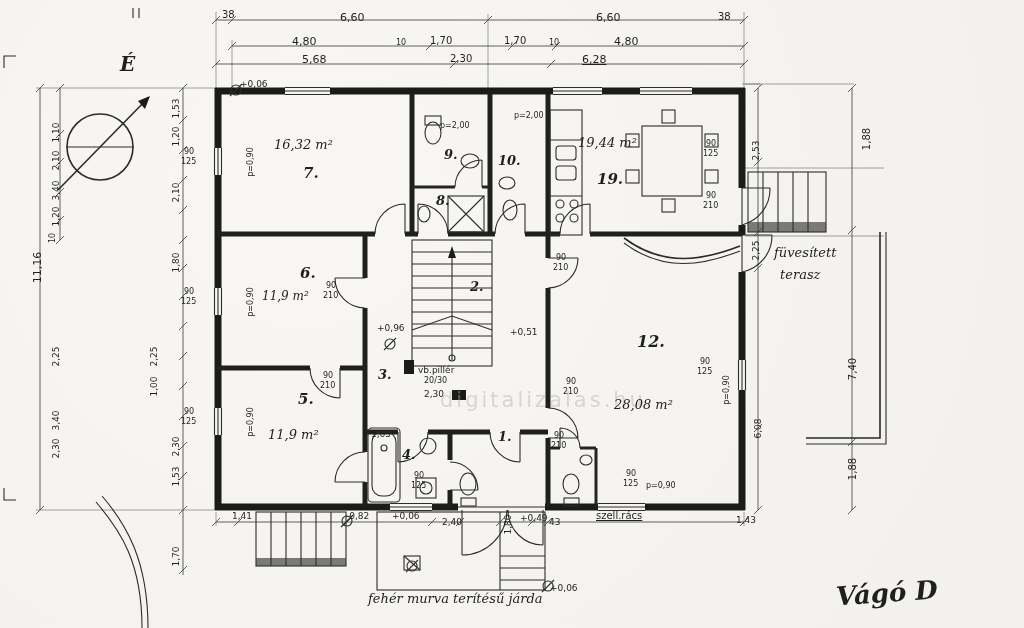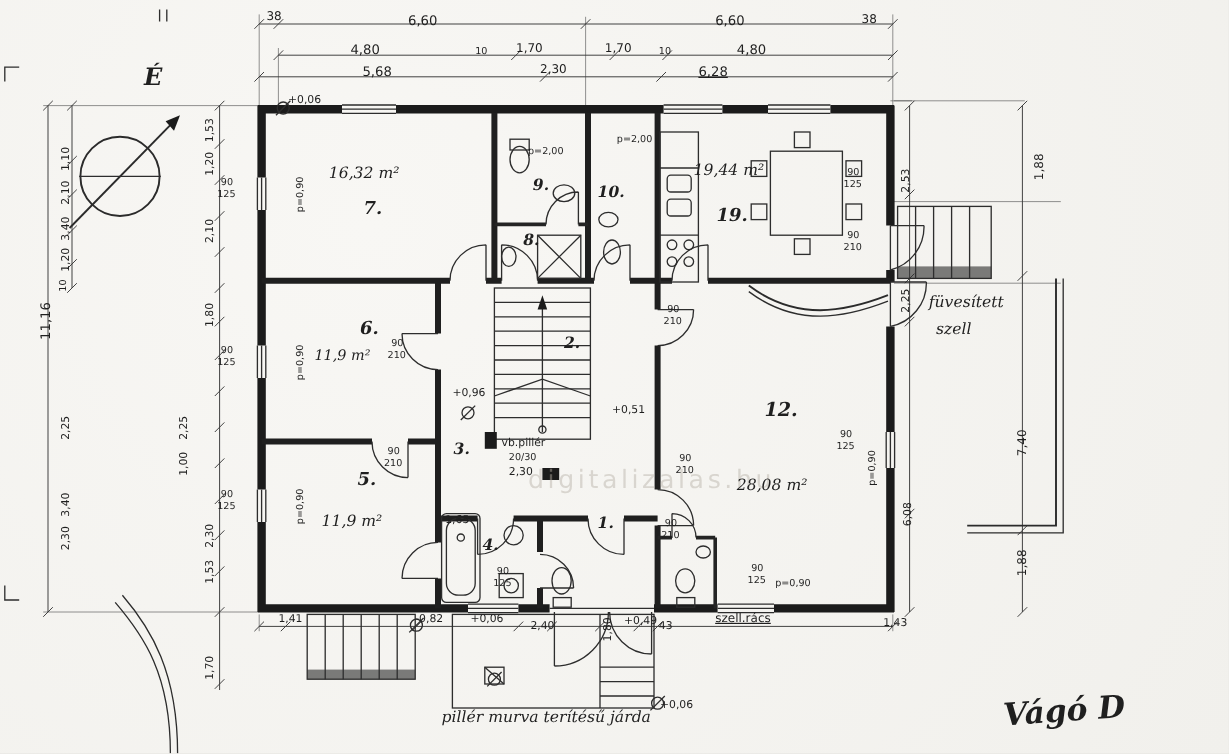--- a/index.html
+++ b/index.html
@@ -145,23 +145,23 @@
         <path class="w1" d="M406 572 L418 560"></path>
       <circle class="w1" cx="548" cy="586" r="5"></circle>
         <path class="w1" d="M542 592 L554 580"></path>
       <circle class="w1" cx="390" cy="344" r="5"></circle>
         <path class="w1" d="M384 350 L396 338"></path>
     </g>
   </svg>
 
   <div class="lbl hand north" style="left:120px;top:54px;font-size:20px;">É</div>
   <div class="lbl hand" style="left:774px;top:246px;font-size:13px;">füvesített</div>
-  <div class="lbl hand" style="left:780px;top:268px;font-size:13px;">szell</div>
+  <div class="lbl hand" style="left:780px;top:268px;font-size:13px;">terasz</div>
   <div class="lbl vent" style="left:596px;top:511px;font-size:10px;">szell.rács</div>
-  <div class="lbl hand" style="left:368px;top:592px;font-size:13px;">pillér murva terítésű járda</div>
+  <div class="lbl hand" style="left:368px;top:592px;font-size:13px;">fehér murva terítésű járda</div>
   <div class="lbl hand signature" style="left:836px;top:580px;font-size:26px;">Vágó D</div>
   <div class="lbl watermark" style="left:440px;top:390px;font-size:21px;">digitalizalas.hu</div>
 
   <div id="labels-layer">
       <div class="lbl hand room-num" style="left: 303px; top: 166px; font-size: 15px;">7.</div>
       <div class="lbl hand room-area" style="left: 274px; top: 138px; font-size: 13px;">16,32 m²</div>
       <div class="lbl hand room-num" style="left: 444px; top: 148px; font-size: 13px;">9.</div>
       <div class="lbl hand room-num" style="left: 498px; top: 154px; font-size: 13px;">10.</div>
       <div class="lbl hand room-num" style="left: 597px; top: 172px; font-size: 15px;">19.</div>
       <div class="lbl hand room-area" style="left: 578px; top: 136px; font-size: 13px;">19,44 m²</div>
@@ -236,21 +236,21 @@
       <div class="lbl dim-lbl" style="left: 706px; top: 192px; font-size: 8px;">90</div>
       <div class="lbl dim-lbl" style="left: 703px; top: 202px; font-size: 8px;">210</div>
       <div class="lbl dim-lbl" style="left: 700px; top: 358px; font-size: 8px;">90</div>
       <div class="lbl dim-lbl" style="left: 697px; top: 368px; font-size: 8px;">125</div>
       <div class="lbl dim-lbl" style="left: 414px; top: 472px; font-size: 8px;">90</div>
       <div class="lbl dim-lbl" style="left: 411px; top: 482px; font-size: 8px;">125</div>
       <div class="lbl dim-lbl" style="left: 626px; top: 470px; font-size: 8px;">90</div>
       <div class="lbl dim-lbl" style="left: 623px; top: 480px; font-size: 8px;">125</div>
       <div class="lbl dim-lbl" style="left: 240px; top: 80px; font-size: 9px;">+0,06</div>
       <div class="lbl dim-lbl" style="left: 377px; top: 324px; font-size: 9px;">+0,96</div>
-      <div class="lbl dim-lbl" style="left: 510px; top: 338px; font-size: 9px;">+0,51</div>
+      <div class="lbl dim-lbl" style="left: 510px; top: 328px; font-size: 9px;">+0,51</div>
       <div class="lbl dim-lbl" style="left: 346px; top: 512px; font-size: 9px;">-0,82</div>
       <div class="lbl dim-lbl" style="left: 392px; top: 512px; font-size: 9px;">+0,06</div>
       <div class="lbl dim-lbl" style="left: 520px; top: 514px; font-size: 9px;">+0,49</div>
       <div class="lbl dim-lbl" style="left: 550px; top: 584px; font-size: 9px;">+0,06</div>
       <div class="lbl dim-lbl" style="left: 549px; top: 518px; font-size: 9px;">43</div>
       <div class="lbl dim-lbl" style="left: 498px; top: 520px; font-size: 9px; transform: rotate(-90deg);">1,80</div>
       <div class="lbl dim-lbl" style="left: 442px; top: 518px; font-size: 9px;">2,40</div>
       <div class="lbl dim-lbl" style="left: 424px; top: 390px; font-size: 9px;">2,30</div>
       <div class="lbl dim-lbl" style="left: 371px; top: 430px; font-size: 9px;">1,65</div>
       <div class="lbl dim-lbl" style="left: 418px; top: 366px; font-size: 9px;">vb.pillér</div>

